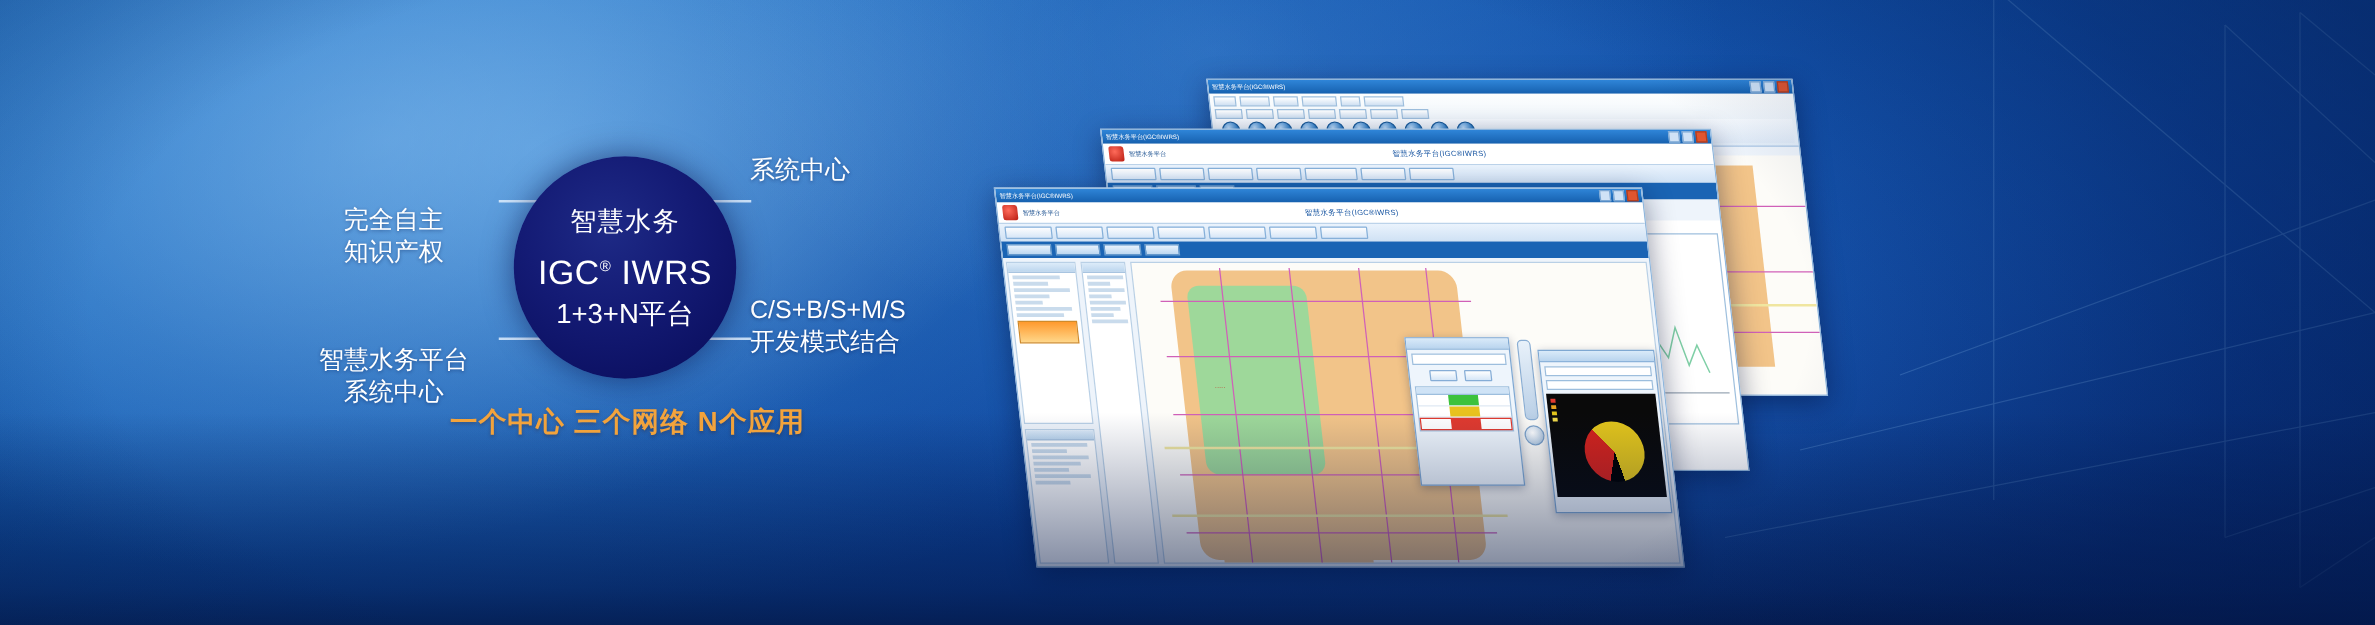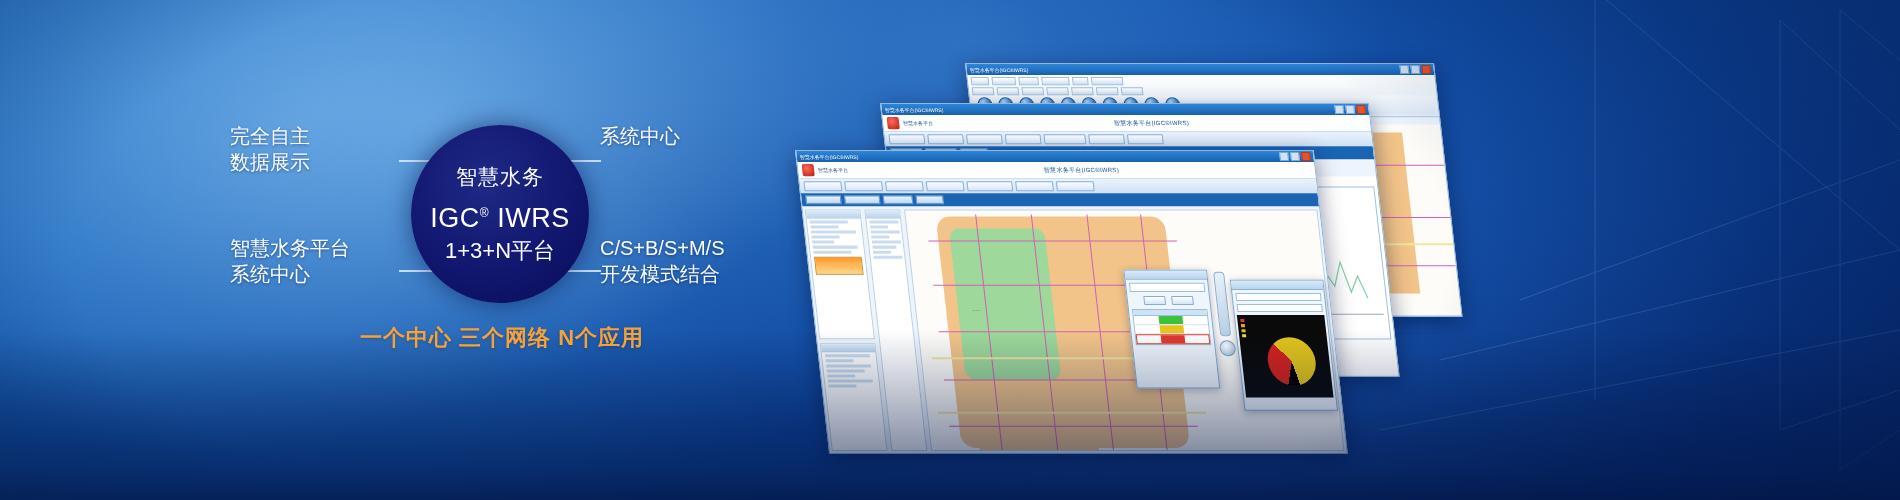--- a/index.html
+++ b/index.html
@@ -34,21 +34,21 @@
     box-shadow:0 0 24px rgba(5,15,70,.55);
     display:flex;flex-direction:column;align-items:center;justify-content:center;color:#fff;
   }
   .hub .l1{font-size:21px;letter-spacing:1px;margin-bottom:12px;}
   .hub .l2{font-size:27px;font-weight:400;letter-spacing:.5px;white-space:nowrap;}
   .hub .l2 sup{font-size:12px;vertical-align:super;}
   .hub .l3{font-size:22px;margin-top:2px;white-space:nowrap;}
 
   .lbl{position:absolute;color:#fff;font-size:20px;line-height:1.32;white-space:nowrap;
        text-shadow:0 1px 3px rgba(0,20,70,.45);}
-  .lbl.r{text-align:left;}
+  .lbl.r{text-align:center;margin-top:40px;}
   .lbl.l{text-align:left;}
   #lbl-tl{left:230px;top:123px;width:170px;}
   #lbl-bl{left:230px;top:235px;width:170px;}
   #lbl-tr{left:600px;top:123px;width:220px;}
   #lbl-br{left:600px;top:235px;width:220px;}
 
   .connector{position:absolute;height:2px;background:rgba(225,240,255,.85);}
   #c-tl{left:399px;top:160px;width:52px;}
   #c-bl{left:399px;top:270px;width:52px;}
   #c-tr{left:549px;top:160px;width:52px;}
@@ -389,21 +389,21 @@
   <div class="sweep c"></div>
   <div class="vign"></div>
 
   <div class="connector" id="c-tl"></div>
   <div class="connector" id="c-bl"></div>
   <div class="connector" id="c-tr"></div>
   <div class="connector" id="c-br"></div>
 
   <div class="lbl r" id="lbl-tl">
     <div>完全自主</div>
-    <div>数据展示</div>
+    <div>知识产权</div>
   </div>
   <div class="lbl r" id="lbl-bl">
     <div>智慧水务平台</div>
     <div>系统中心</div>
   </div>
   <div class="lbl l" id="lbl-tr">
     <div>系统中心</div>
   </div>
   <div class="lbl l" id="lbl-br">
     <div>C/S+B/S+M/S</div>

